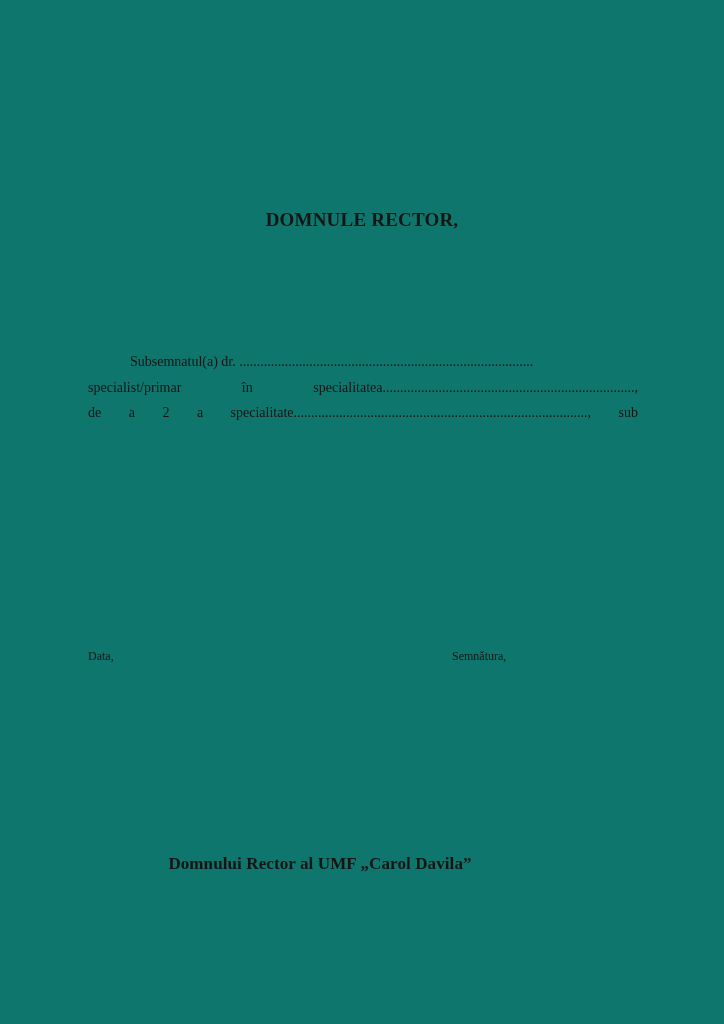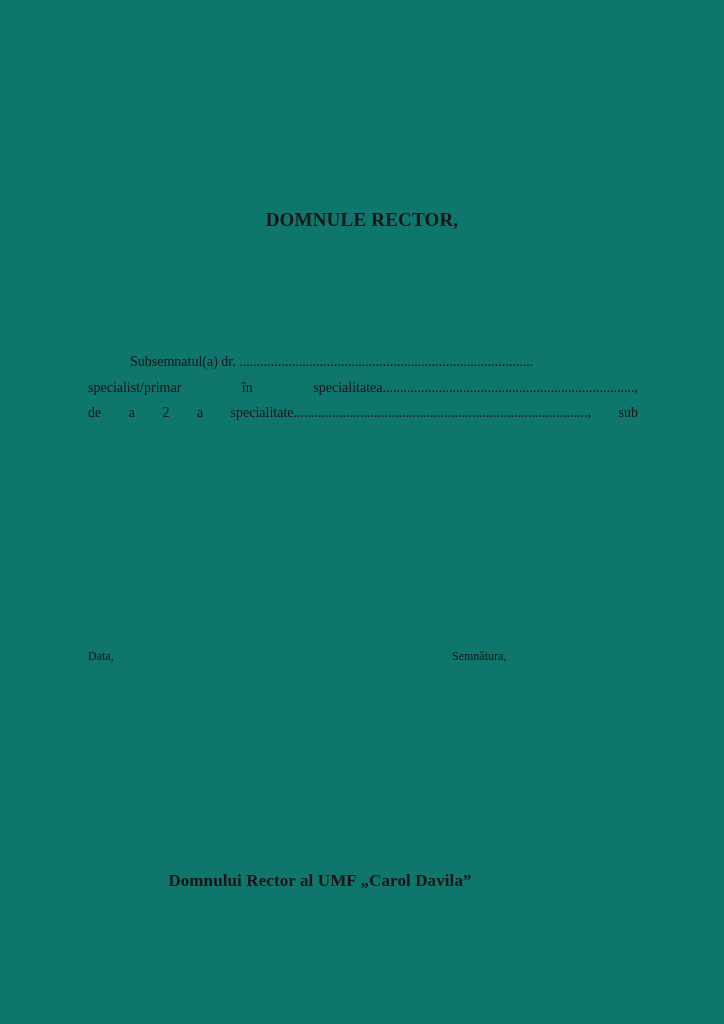--- a/index.html
+++ b/index.html
@@ -68,21 +68,20 @@
   }
   .doc-footer {
     position: absolute;
     top: 854px;
     left: 0;
     width: 640px;
     text-align: center;
     font-weight: bold;
     font-size: 17px;
     letter-spacing: 0.1px;
-    margin-top: 17px;
   }
 </style>
 </head>
 <body>
 
 <div class="page">
 
   <div class="doc-title">DOMNULE RECTOR,</div>
 
   <div class="body-block">

